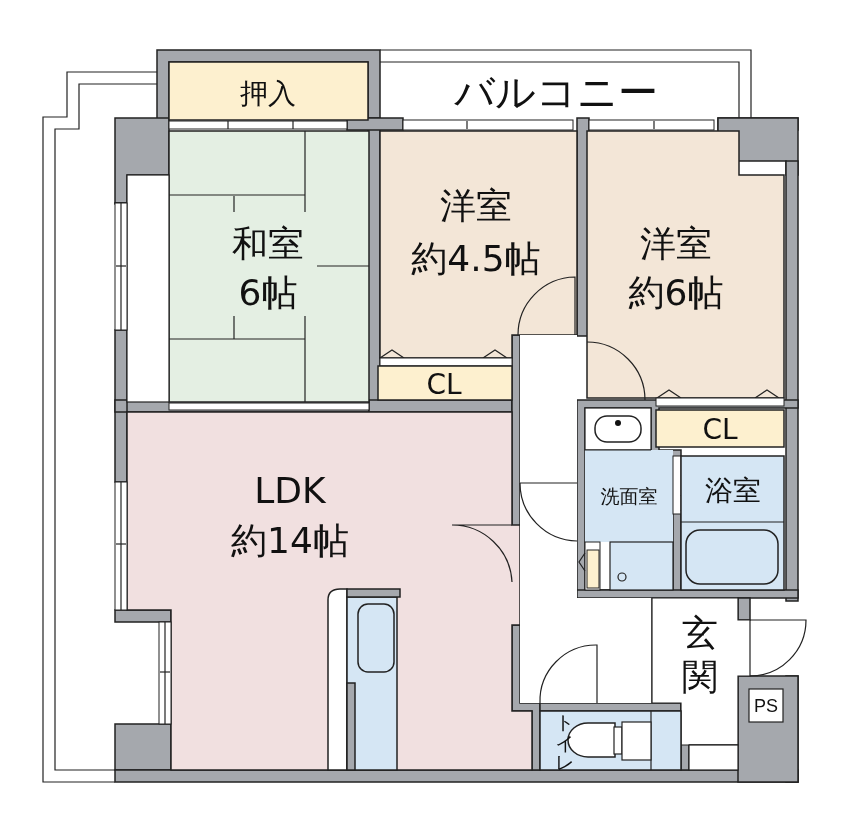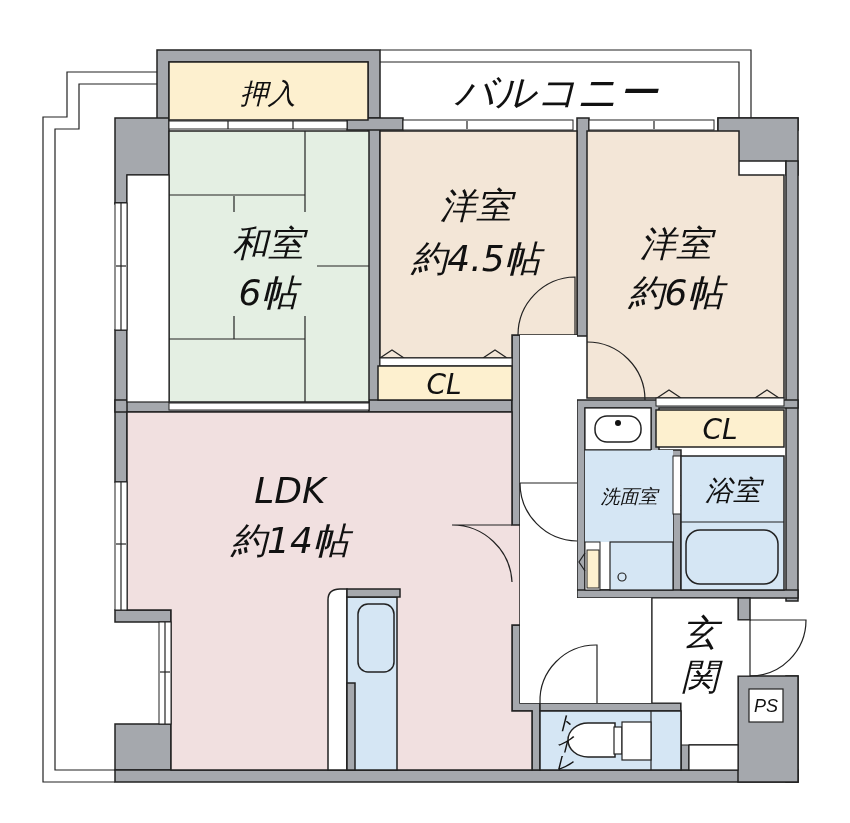--- a/index.html
+++ b/index.html
@@ -1,16 +1,16 @@
 <!DOCTYPE html>
 <html><head>
 <meta charset="utf-8">
 <style>
   html, body { margin: 0; padding: 0; background: #ffffff; }
-  #plan-wrap { position: relative; width: 850px; height: 823px; overflow: hidden; font-style: italic; }
+  #plan-wrap { position: relative; width: 850px; height: 823px; overflow: hidden; }
   svg { position: absolute; left: 0; top: 0; }
   .lbl { font-family: "DejaVu Sans", "Liberation Sans", sans-serif; fill: #111; text-anchor: middle; dominant-baseline: central; }
   .lbl-lg { font-size: 40px; }
   .lbl-md { font-size: 36px; }
   .lbl-sm { font-size: 28px; }
   .lbl-xs { font-size: 19px; }
   .lbl-ps { font-size: 18px; font-family: "Liberation Sans", sans-serif; }
   .wall { fill: #a5a8ad; stroke: #222; stroke-width: 1.5; }
   .thin { fill: none; stroke: #222; stroke-width: 1.2; }
 </style>

